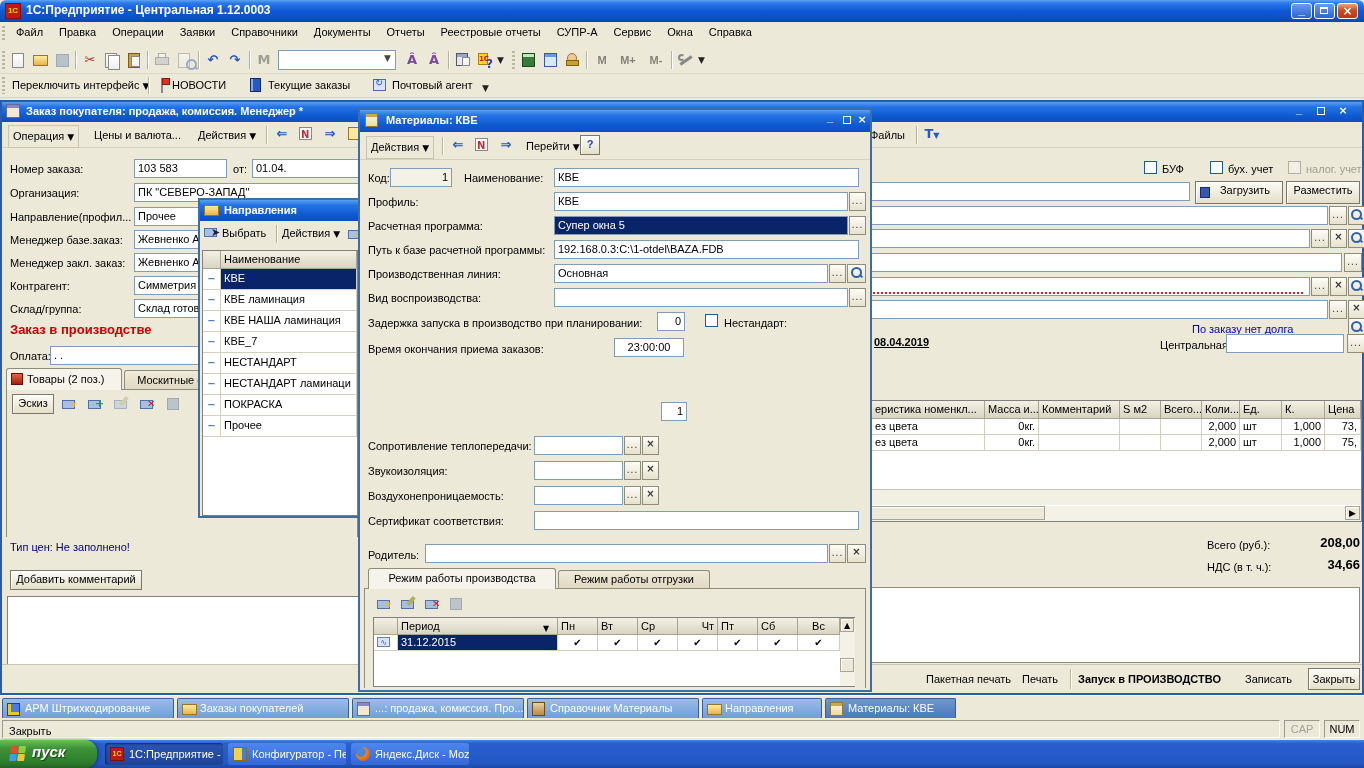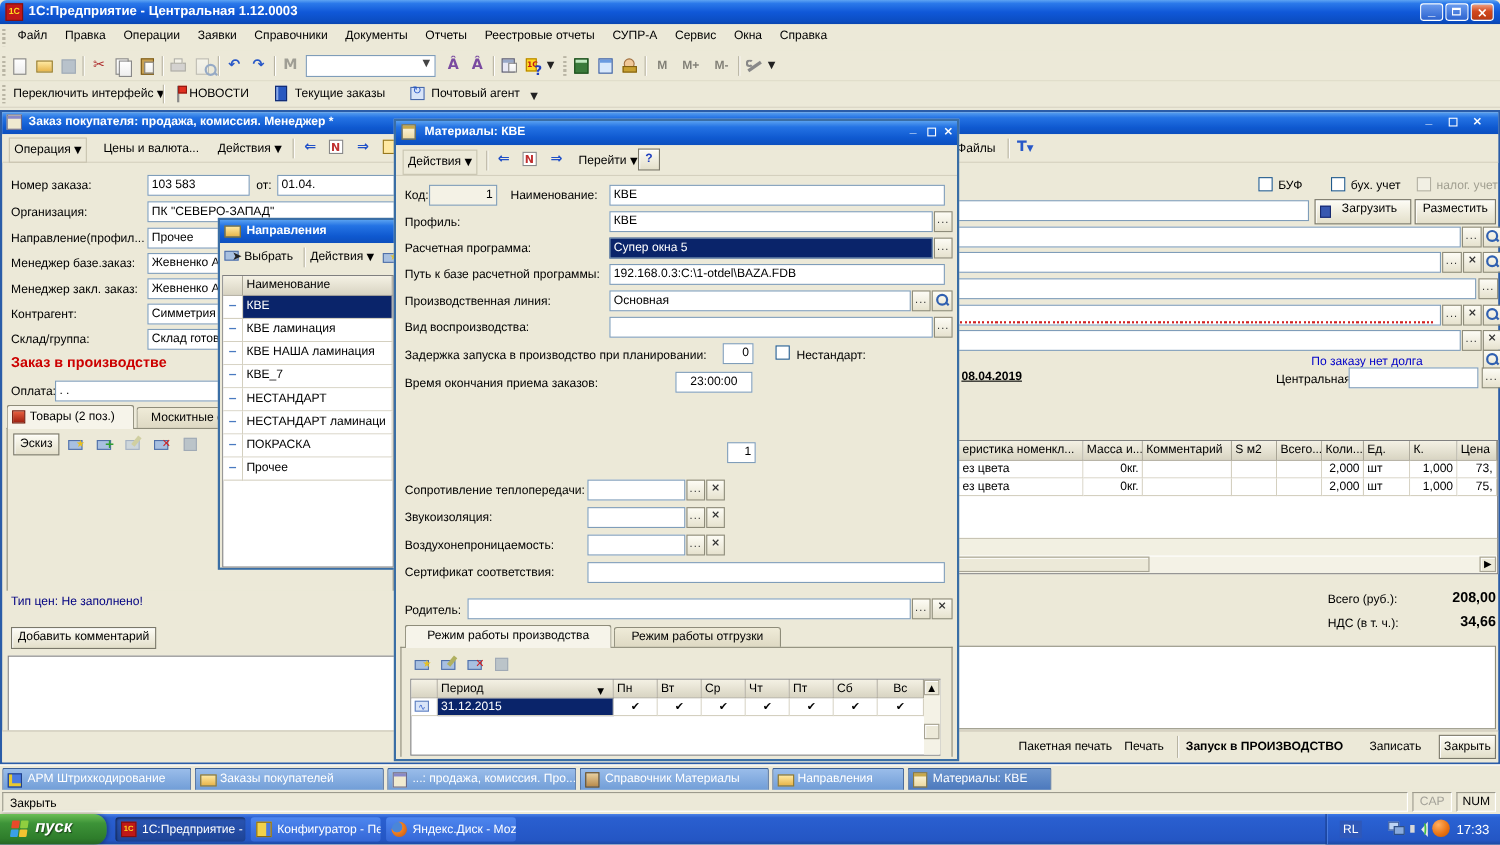--- a/index.html
+++ b/index.html
@@ -490,21 +490,21 @@
       <span class="A tbx dis" style="left:82px;top:5px">
           <span class="A" style="left:2px;top:3px;width:12px;height:12px;background:#8098b8;border:1px solid #46608c"></span>
         </span>
 
       <div class="A" style="left:8px;top:28px;width:482px;height:70px;background:#fff;border:1px solid #808080">
         <div class="A hdrcell" style="left:0;top:0;width:24px;height:17px"></div>
         <div class="A hdrcell" style="left:24px;top:0;width:160px;height:17px;text-align:left"><span>Период</span><span class="A glyph" style="left:145px;top:3px;font-size:8px">▼</span></div>
         <div class="A hdrcell" style="left:184px;top:0;width:40px;height:17px;text-align:left">Пн</div>
         <div class="A hdrcell" style="left:224px;top:0;width:40px;height:17px;text-align:left">Вт</div>
         <div class="A hdrcell" style="left:264px;top:0;width:40px;height:17px;text-align:left">Ср</div>
-        <div class="A hdrcell" style="left:304px;top:0;width:40px;height:17px;text-align:left">Чт</div>
+        <div class="A hdrcell" style="left:304px;top:0;width:40px;height:17px;text-align:right">Чт</div>
         <div class="A hdrcell" style="left:344px;top:0;width:40px;height:17px;text-align:left">Пт</div>
         <div class="A hdrcell" style="left:384px;top:0;width:40px;height:17px;text-align:left">Сб</div>
         <div class="A hdrcell" style="left:424px;top:0;width:42px;height:17px;text-align:center">Вс</div>
 
         <div class="A gcell" style="left:0;top:17px;width:24px;height:16px">
             <span class="A" style="left:3px;top:2px;width:13px;height:10px;background:#d8e4f8;border:1px solid #6080c0;color:#2858c8;font-size:8px;line-height:9px;text-align:center">∿</span>
           </div>
         <div class="A gcell navy" style="left:24px;top:17px;width:160px;height:16px">31.12.2015</div>
         <div class="A gcell chk" style="left:184px;top:17px;width:40px;height:16px">✔</div>
         <div class="A gcell chk" style="left:224px;top:17px;width:40px;height:16px">✔</div>
@@ -543,29 +543,15 @@
           <span class="A" style="left:0;top:0;width:7px;height:7px;background:#e84a2a;border-radius:1px"></span>
           <span class="A" style="left:8px;top:0;width:7px;height:7px;background:#8fce3f;border-radius:1px"></span>
           <span class="A" style="left:0;top:8px;width:7px;height:7px;background:#3aa0e8;border-radius:1px"></span>
           <span class="A" style="left:8px;top:8px;width:7px;height:7px;background:#f2c431;border-radius:1px"></span>
         </span>
       <span class="A" style="left:32px;top:3px;color:#fff;font-weight:bold;font-style:italic;font-size:15px;text-shadow:1px 1px 1px rgba(0,0,0,.5)">пуск</span>
     </div>
     <div class="A task" style="left:105px;top:3px;width:118px;height:22px;background:linear-gradient(#2a55b4,#1e4496);box-shadow:inset 1px 1px 2px rgba(0,0,0,.5)"><span class="A" style="left:5px;top:4px;width:14px;height:14px;background:#c01818;border:1px solid #801010;color:#ffd820;font-size:7px;font-weight:bold;text-align:center;line-height:12px">1С</span><span>1С:Предприятие - Ц...</span></div>
     <div class="A task" style="left:228px;top:3px;width:118px;height:22px;background:linear-gradient(#4d86ef,#3567d6)"><span class="A" style="left:5px;top:4px;width:14px;height:14px;background:#f2d24a;border:1px solid #8a6a10;box-shadow:inset -4px 0 0 #4a7ae0"></span><span>Конфигуратор - Пер...</span></div>
     <div class="A task" style="left:351px;top:3px;width:118px;height:22px;background:linear-gradient(#4d86ef,#3567d6)"><span class="A" style="left:5px;top:4px;width:14px;height:14px;border-radius:50%;background:radial-gradient(circle at 35% 35%,#4a86d8 0 35%,#f08020 40%,#c85a10 90%)"></span><span>Яндекс.Диск - Mozill...</span></div>
-    <div class="A" style="left:1205px;top:0;width:159px;height:28px;background:linear-gradient(180deg,#3a77e8 0%,#2a62d4 12%,#2456c4 85%,#1c489f 100%);border-left:1px solid #1a3e8c;box-shadow:inset 1px 0 0 #5a8ae8">
-      <span class="A" style="left:12px;top:6px;width:20px;height:16px;background:#2f58b8;color:#fff;font-size:11px;text-align:center;line-height:16px">RL</span>
-      <span class="A" style="left:56px;top:7px;width:15px;height:13px">
-          <span class="A" style="left:0;top:0;width:10px;height:8px;background:#bcd4f4;border:1px solid #3a5a9a"></span>
-          <span class="A" style="left:5px;top:4px;width:10px;height:8px;background:#88aadd;border:1px solid #26477e"></span>
-        </span>
-      <span class="A" style="left:76px;top:6px;width:16px;height:15px">
-          <span class="A" style="left:0;top:4px;width:4px;height:7px;background:#d8d8d8"></span>
-          <span class="A" style="left:3px;top:1px;width:0;height:0;border:7px solid transparent;border-right:6px solid #e8e8e8"></span>
-          <span class="A" style="left:10px;top:2px;width:5px;height:11px;border-right:2px solid #40c040;border-radius:50%"></span>
-        </span>
-      <span class="A" style="left:96px;top:5px;width:16px;height:16px;border-radius:50%;background:radial-gradient(circle at 35% 30%,#ffb060,#e87010 60%,#c05808)"></span>
-      <span class="A" style="left:118px;top:7px;color:#fff;font-size:12px">17:33</span>
-    </div>
   </div>
 
 </div>
 
 </body></html>

